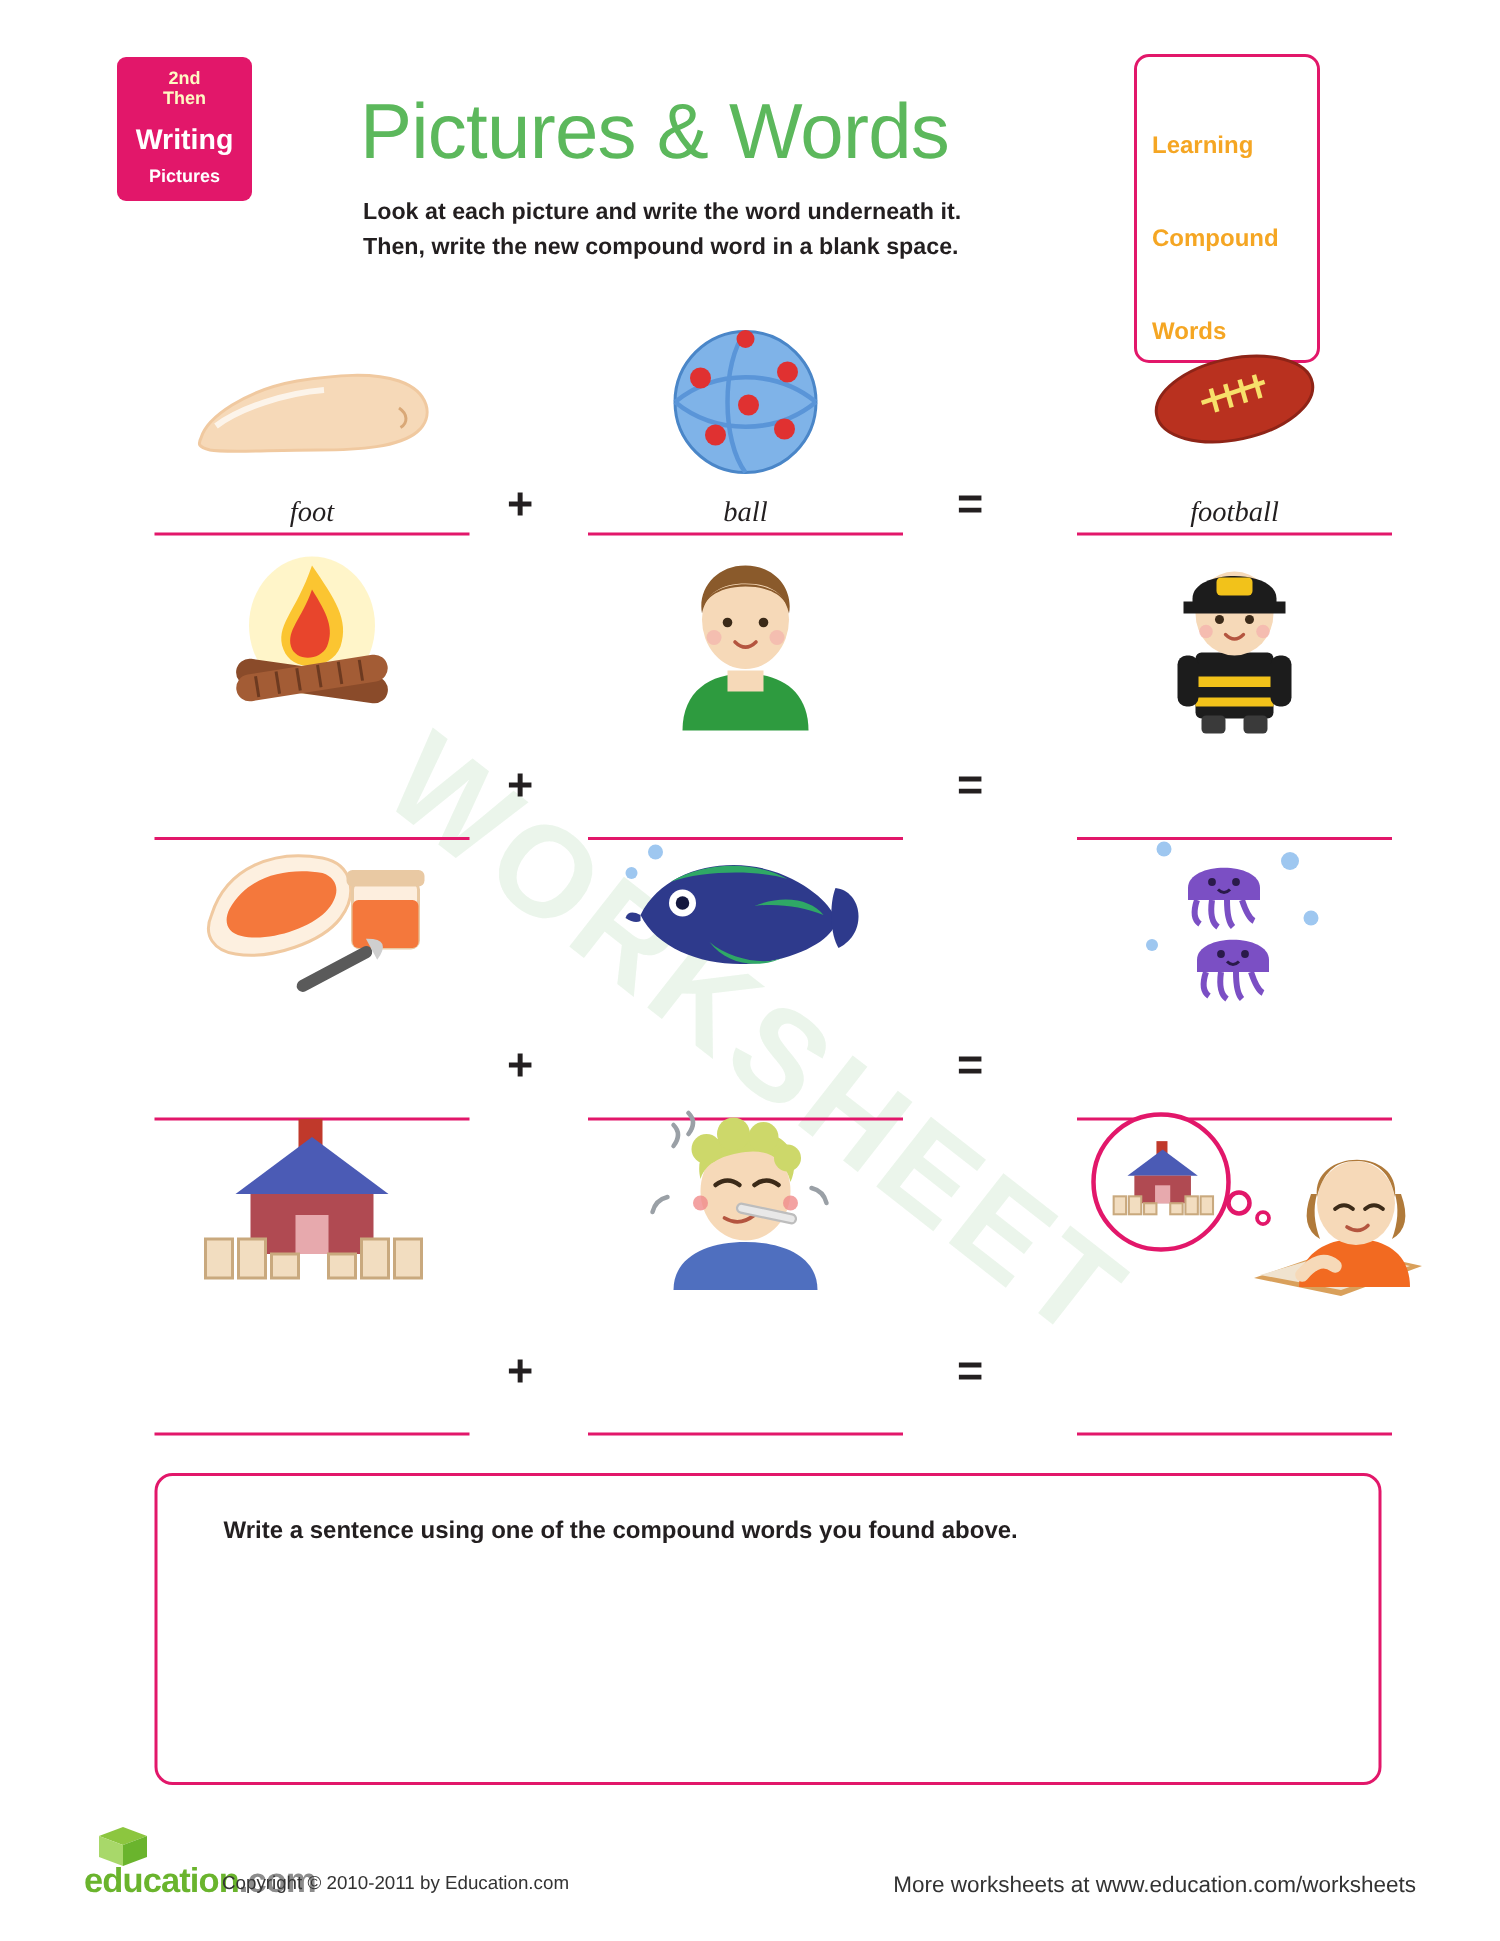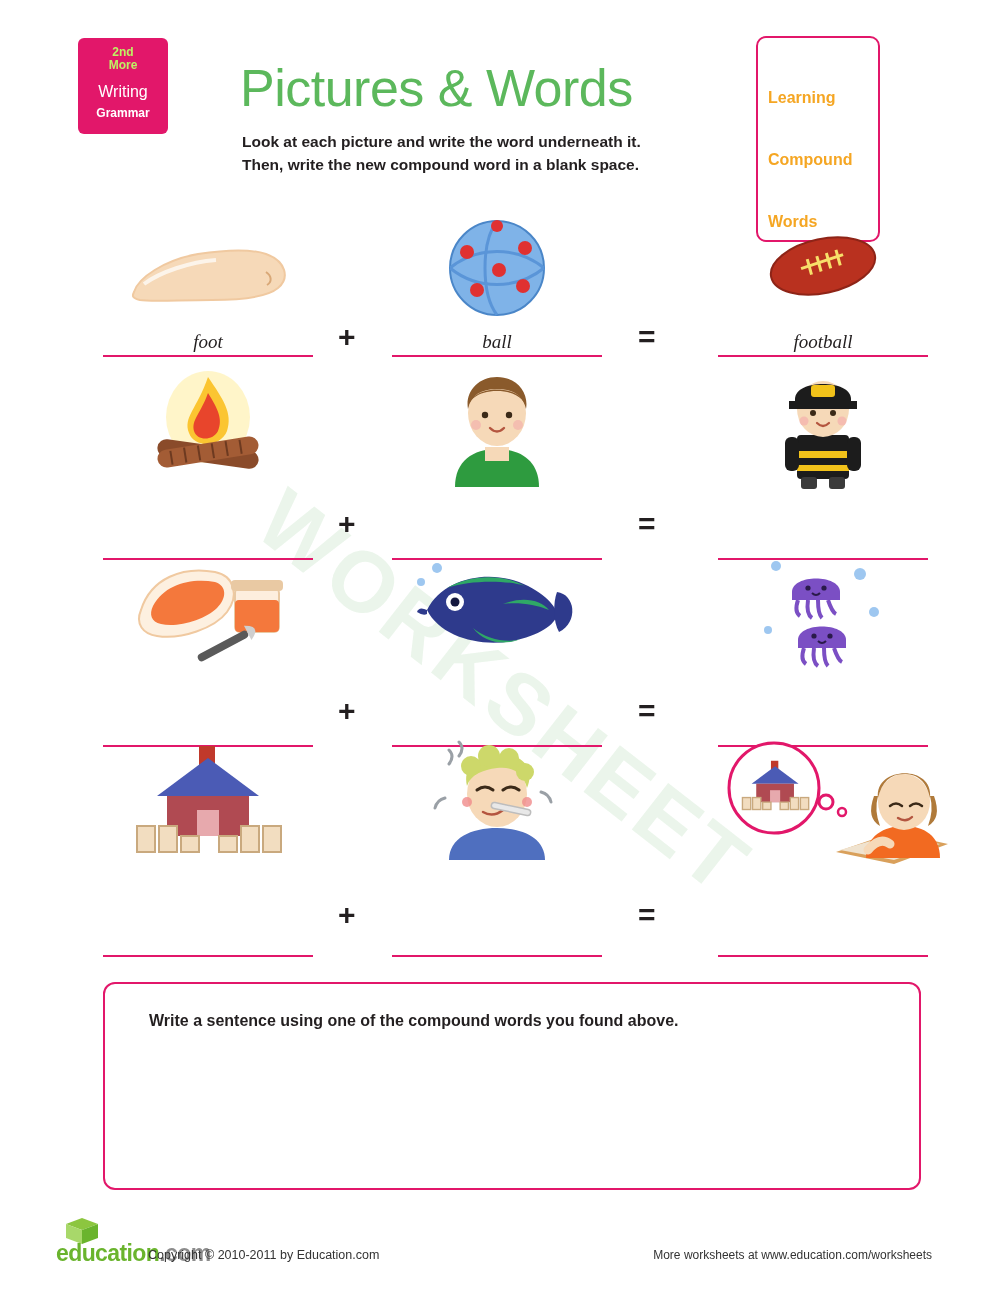--- a/index.html
+++ b/index.html
@@ -53,26 +53,26 @@
     border-radius: 6px;
     color: #ffffff;
     text-align: center;
     box-sizing: border-box;
     padding-top: 6px;
   }
   .badge .grade {
     font-size: 12px;
     font-weight: bold;
     line-height: 13px;
-    color: #bef264;
+    color: #fef9c3;
     margin-top: 2px;
   }
   .badge .subject {
-    font-size: 16px;
-    font-weight: normal;
+    font-size: 19px;
+    font-weight: bold;
     margin-top: 11px;
     color: #ffffff;
   }
   .badge .topic {
     font-size: 12px;
     font-weight: bold;
     margin-top: 5px;
     color: #ffffff;
   }
 
@@ -195,23 +195,23 @@
   .edu-logo .dotcom { color: #8c8c8c; font-weight: bold; }
   .copyright {
     position: absolute;
     left: 148px;
     top: 20px;
     font-size: 12.5px;
     color: #333333;
   }
   .more {
     position: absolute;
-    right: 68px;
+    right: 56px;
     top: 20px;
-    font-size: 12px;
+    font-size: 15px;
     color: #333333;
   }
   .book-icon {
     position: absolute;
     left: 62px;
     top: -16px;
     width: 34px;
     height: 30px;
   }
 
@@ -219,24 +219,24 @@
 </style>
 </head>
 <body>
 
 <div class="watermark">WORKSHEET</div>
 
 <div class="page">
 
   <div class="badge">
     <div class="grade">
-      <span>2nd</span><br><span>More</span>
+      <span>2nd</span><br><span>Then</span>
     </div>
     <div class="subject">Writing</div>
-    <div class="topic">Grammar</div>
+    <div class="topic">Pictures</div>
   </div>
 
   <div class="title">Pictures &amp; Words</div>
 
   <div class="lesson-box">
     <div>Learning</div>
     <div>Compound</div>
     <div>Words</div>
   </div>
 

